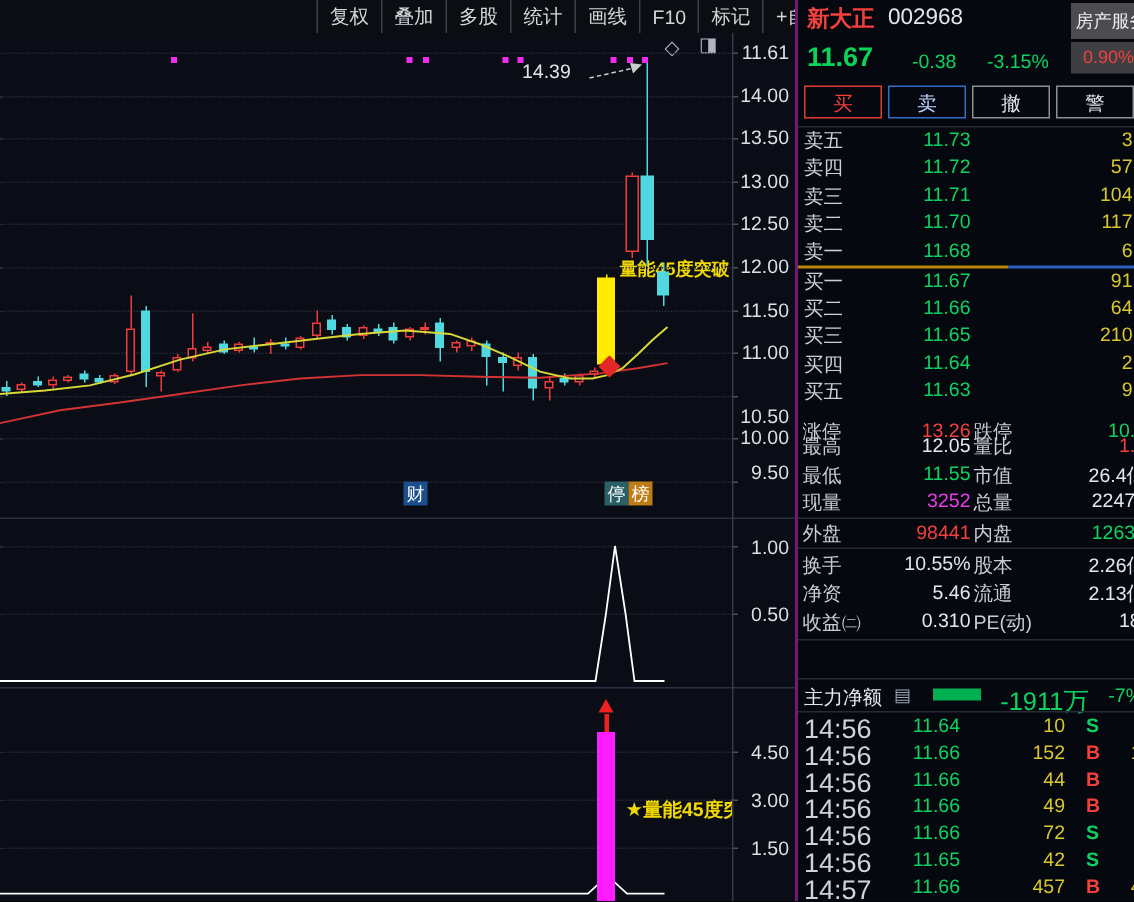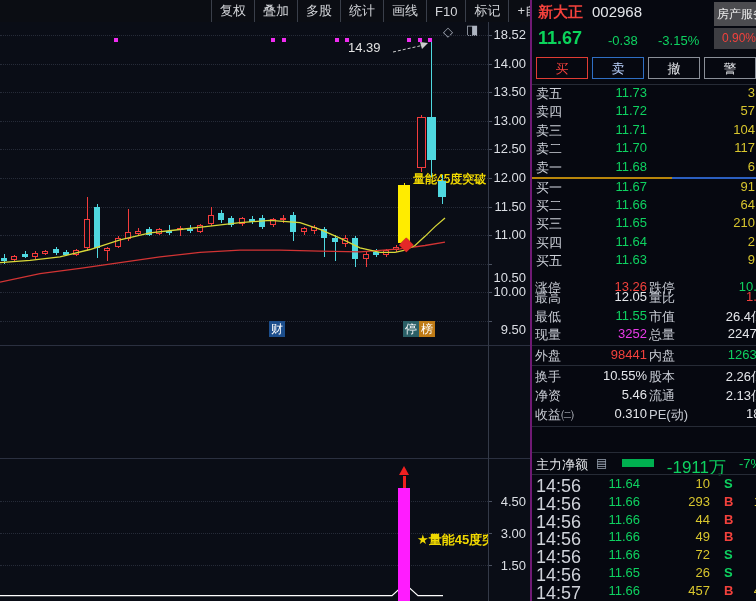--- a/index.html
+++ b/index.html
@@ -96,21 +96,21 @@
   </div>
 
   <div class="chart-region">
     <div class="panel main" id="main-panel">
       <span class="anno" style="left:348px;top:18px;">14.39</span>
       <span class="chart-icon" style="left:443px;top:2px;font-size:13px;">◇</span>
       <span class="chart-icon" style="left:466px;top:0px;font-size:13px;">◨</span>
       <span class="siglab" style="left:413px;top:149px;max-width:75px;">量能45度突破</span>
     <div class="grid" style="top: 13px;"></div>
         <div class="tick" style="top: 13px;"></div>
-        <div class="axlab" style="top: 5px;">18.52</div>
+        <div class="axlab" style="top: 5px;">11.61</div>
         <div class="grid" style="top: 41.6px;"></div>
         <div class="tick" style="top: 41.6px;"></div>
         <div class="axlab" style="top: 33.6px;">14.00</div>
         <div class="grid" style="top: 70.2px;"></div>
         <div class="tick" style="top: 70.2px;"></div>
         <div class="axlab" style="top: 62.2px;">13.50</div>
         <div class="grid" style="top: 98.8px;"></div>
         <div class="tick" style="top: 98.8px;"></div>
         <div class="axlab" style="top: 90.8px;">13.00</div>
         <div class="grid" style="top: 127.4px;"></div>
@@ -126,21 +126,21 @@
         <div class="tick" style="top: 213.2px;"></div>
         <div class="axlab" style="top: 205.2px;">11.00</div>
         <div class="grid" style="top: 241.8px;"></div>
         <div class="tick" style="top: 241.8px;"></div>
         <div class="axlab" style="top: 248px;">10.50</div>
         <div class="grid" style="top: 270.4px;"></div>
         <div class="tick" style="top: 270.4px;"></div>
         <div class="axlab" style="top: 262.4px;">10.00</div>
         <div class="grid" style="top: 299px;"></div>
         <div class="tick" style="top: 299px;"></div>
-        <div class="axlab" style="top: 300px;">9.50</div>
+        <div class="axlab" style="top: 285px;">9.50</div>
         <div class="candle-wick" style="left: 3.5px; top: 231.504px; height: 10.296px; background: rgb(79, 216, 224);"></div>
         <div class="candle-body" style="left: 1px; top: 236.08px; width: 6px; height: 2.86px; background: rgb(79, 216, 224);"></div>
         <div class="candle-wick" style="left: 13.5px; top: 232.648px; height: 6.864px; background: rgb(242, 60, 60);"></div>
         <div class="candle-body" style="left: 11px; top: 233.792px; width: 6px; height: 4.004px; border: 1px solid rgb(242, 60, 60); background: rgb(10, 13, 22);"></div>
         <div class="candle-wick" style="left: 24.5px; top: 229.216px; height: 6.864px; background: rgb(79, 216, 224);"></div>
         <div class="candle-body" style="left: 22px; top: 231.504px; width: 6px; height: 3.432px; background: rgb(79, 216, 224);"></div>
         <div class="candle-wick" style="left: 34.5px; top: 229.216px; height: 8.008px; background: rgb(242, 60, 60);"></div>
         <div class="candle-body" style="left: 32px; top: 230.932px; width: 6px; height: 4.004px; border: 1px solid rgb(242, 60, 60); background: rgb(10, 13, 22);"></div>
         <div class="candle-wick" style="left: 44.5px; top: 227.5px; height: 5.72px; background: rgb(242, 60, 60);"></div>
         <div class="candle-body" style="left: 42px; top: 228.644px; width: 6px; height: 2.86px; border: 1px solid rgb(242, 60, 60); background: rgb(10, 13, 22);"></div>
@@ -233,20 +233,31 @@
         <div class="dot" style="left: 345px; top: 16px;"></div>
         <div class="dot" style="left: 407px; top: 16px;"></div>
         <div class="dot" style="left: 418px; top: 16px;"></div>
         <div class="dot" style="left: 428px; top: 16px;"></div>
         <div class="badge" style="left: 269px; top: 299px; background: rgb(28, 78, 140);">财</div>
         <div class="badge" style="left: 403px; top: 299px; background: rgb(42, 95, 102);">停</div>
         <div class="badge" style="left: 419px; top: 299px; background: rgb(191, 123, 22);">榜</div>
         <div class="gem" style="left: 399px; top: 213px;">◆</div>
       </div>
     <div class="hsep" style="top:323px;"></div>
+    <div class="panel mid" id="mid-panel">
+        <div class="grid" style="top: 18px;"></div>
+        <div class="tick" style="top: 18px;"></div>
+        <div class="axlab" style="top: 11px;">1.00</div>
+        <div class="grid" style="top: 63px;"></div>
+        <div class="tick" style="top: 63px;"></div>
+        <div class="axlab" style="top: 56px;">0.50</div>
+        <svg width="488" height="112">
+          <polyline points="0,108 397,108 404,63 410,18 417,63 423,108 443,108" fill="none" stroke="#ffffff" stroke-width="1.2"></polyline>
+        </svg>
+      </div>
     <div class="hsep" style="top:436px;"></div>
     <div class="panel bot" id="bot-panel">
       <span class="siglab" style="left:417px;top:72px;font-size:13px;max-width:71px;">★量能45度突破</span>
     <div class="grid" style="top: 42.015px;"></div>
         <div class="tick" style="top: 42.015px;"></div>
         <div class="axlab" style="top: 35.015px;">4.50</div>
         <div class="grid" style="top: 74.01px;"></div>
         <div class="tick" style="top: 74.01px;"></div>
         <div class="axlab" style="top: 67.01px;">3.00</div>
         <div class="grid" style="top: 106.005px;"></div>
@@ -397,21 +408,21 @@
     <div id="rp-trades">
         <div class="tr-row" style="top: 476px; height: 17px;">
           <div class="tr-time">14:56</div>
           <div class="tr-price">11.64</div>
           <div class="tr-vol">10</div>
           <div class="tr-side" style="color: rgb(14, 209, 96);">S</div>
         </div>
         <div class="tr-row" style="top: 493.8px; height: 17px;">
           <div class="tr-time">14:56</div>
           <div class="tr-price">11.66</div>
-          <div class="tr-vol">293</div>
+          <div class="tr-vol">152</div>
           <div class="tr-side" style="color: rgb(242, 65, 60);">B</div>
           <div class="tr-extra">1</div>
         </div>
         <div class="tr-row" style="top: 511.6px; height: 17px;">
           <div class="tr-time">14:56</div>
           <div class="tr-price">11.66</div>
           <div class="tr-vol">44</div>
           <div class="tr-side" style="color: rgb(242, 65, 60);">B</div>
         </div>
         <div class="tr-row" style="top: 529.4px; height: 17px;">
@@ -422,21 +433,21 @@
         </div>
         <div class="tr-row" style="top: 547.2px; height: 17px;">
           <div class="tr-time">14:56</div>
           <div class="tr-price">11.66</div>
           <div class="tr-vol">72</div>
           <div class="tr-side" style="color: rgb(14, 209, 96);">S</div>
         </div>
         <div class="tr-row" style="top: 565px; height: 17px;">
           <div class="tr-time">14:56</div>
           <div class="tr-price">11.65</div>
-          <div class="tr-vol">26</div>
+          <div class="tr-vol">42</div>
           <div class="tr-side" style="color: rgb(14, 209, 96);">S</div>
         </div>
         <div class="tr-row" style="top: 582.8px; height: 17px;">
           <div class="tr-time">14:57</div>
           <div class="tr-price">11.66</div>
           <div class="tr-vol">457</div>
           <div class="tr-side" style="color: rgb(242, 65, 60);">B</div>
           <div class="tr-extra">4</div>
         </div>
       </div>

